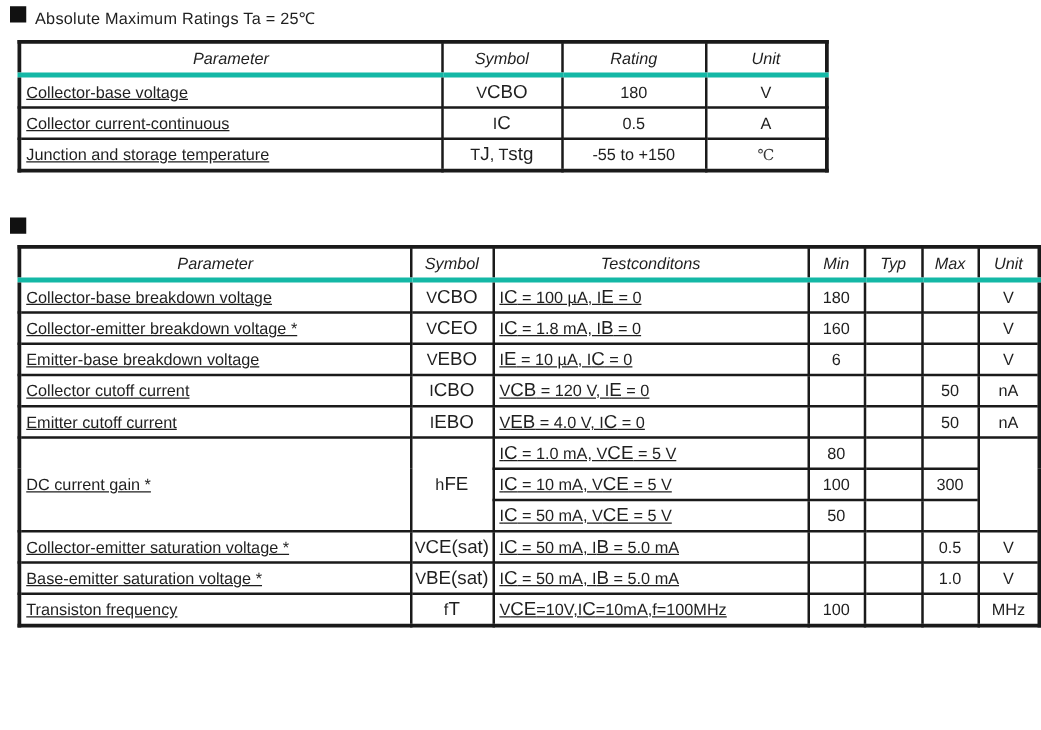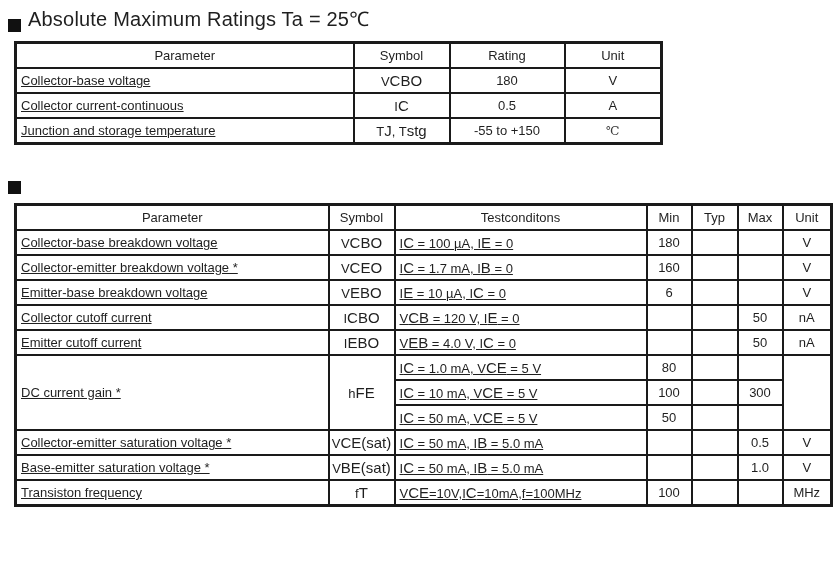--- a/index.html
+++ b/index.html
@@ -2,40 +2,40 @@
 <html><head>
 <meta charset="utf-8">
 <style>
   html,body { margin:0; padding:0; }
   body {
     width:833px; height:584px; background:#ffffff;
     font-family:"Liberation Sans", sans-serif;
     color:#1f1f1f; overflow:hidden;
   }
   .section-title {
-    display:flex; align-items:flex-end; gap:7px;
-    font-size:20px; margin-left:8px; letter-spacing:0.2px;
+    display:flex; align-items:flex-start; gap:7px;
+    font-size:13px; margin-left:8px; letter-spacing:0.2px;
   }
   .section-title.first { padding-top:5px; }
   .section-title.second { margin-top:36px; }
   .bullet {
     width:13px; height:13px; background:#111; display:inline-block; flex:0 0 auto;
   }
   table {
     border-collapse:collapse; table-layout:fixed;
     margin-left:14px; margin-top:9px;
     border:3px solid #1a1a1a;
   }
   td, th {
     border:2px solid #1a1a1a;
     font-size:13px; font-weight:normal;
     height:23px; padding:0; overflow:hidden; white-space:nowrap;
     text-align:center; vertical-align:middle;
   }
-  thead th { border-bottom:1px solid #14b8a6; }
+  thead th { border-bottom:4px solid #14b8a6;font-style:italic; }
   td.left { text-align:left; padding-left:4px;text-decoration:underline; }
   .sub { font-size:15px; letter-spacing:0; }
   .celsius { font-family:"DejaVu Serif", serif; font-size:12px; color:#3a3a3a; }
 </style>
 </head>
 <body>
 
 <div>
 
   <div class="section-title first">
@@ -111,21 +111,21 @@
           <td><span>V</span><span class="sub">CBO</span></td>
           <td class="left"><span>I</span><span class="sub">C</span><span> = 100 µA, I</span><span class="sub">E</span><span> = 0</span></td>
           <td>180</td>
           <td></td>
           <td></td>
           <td>V</td>
         </tr>
         <tr>
           <td class="left">Collector-emitter breakdown voltage *</td>
           <td><span>V</span><span class="sub">CEO</span></td>
-          <td class="left"><span>I</span><span class="sub">C</span><span> = 1.7 mA, I</span><span class="sub">B</span><span> = 0</span></td>
+          <td class="left"><span>I</span><span class="sub">C</span><span> = 1.8 mA, I</span><span class="sub">B</span><span> = 0</span></td>
           <td>160</td>
           <td></td>
           <td></td>
           <td>V</td>
         </tr>
         <tr>
           <td class="left">Emitter-base breakdown voltage</td>
           <td><span>V</span><span class="sub">EBO</span></td>
           <td class="left"><span>I</span><span class="sub">E</span><span> = 10 µA, I</span><span class="sub">C</span><span> = 0</span></td>
           <td>6</td>

